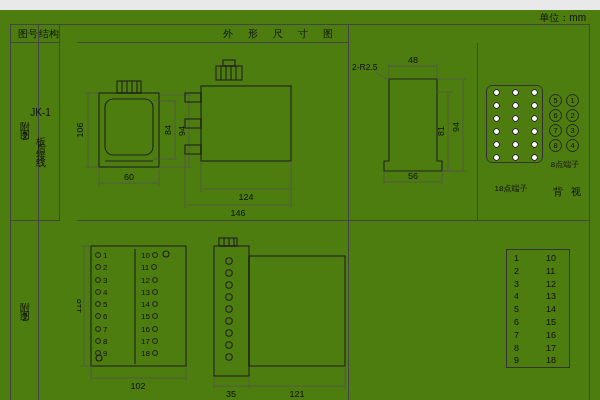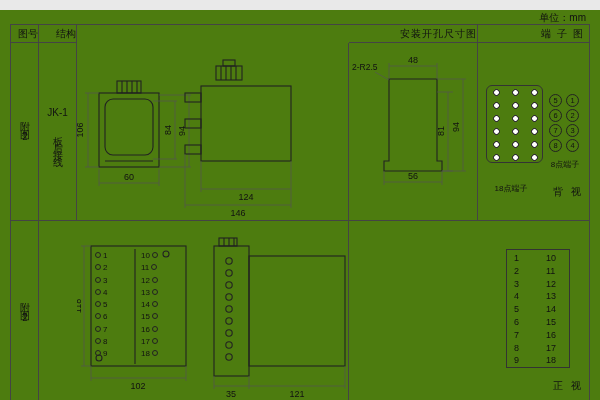--- a/index.html
+++ b/index.html
@@ -3,21 +3,21 @@
 <meta charset="utf-8">
 <style>
   *{margin:0;padding:0;box-sizing:border-box}
   html,body{background:#e9e9e9}
   .page{position:relative;width:600px;height:400px;background:#4d7c0f;color:#111;
         font-family:"Liberation Sans",sans-serif;overflow:hidden;margin:10px auto}
   .unit{position:absolute;top:1px;right:14px;font-size:10px}
   .tbl{position:absolute;left:10px;top:14px;width:580px;height:382px;border:1px solid #444}
   .cell{position:absolute;border-right:1px solid #444;border-bottom:1px solid #444;overflow:hidden}
   .r0{top:0;height:18px}.r1{top:18px;height:178px}.r2{top:196px;height:184px}
-  .c1{left:0;width:28px}.c2{left:28px;width:38px}.c3{left:66px;width:272px}
+  .c1{left:0;width:28px}.c2{left:11px;width:38px}.c3{left:66px;width:272px}
   .c4{left:338px;width:129px}.c5{left:467px;width:111px}
   .nbr{border-right:none}.nbb{border-bottom:none}
   .hc{display:flex;align-items:center;justify-content:flex-end;font-size:10px;white-space:nowrap}
   .vcell{display:flex;flex-direction:column;align-items:center;justify-content:center;gap:10px}
   .vtext{writing-mode:vertical-lr;text-orientation:upright;font-size:10px;letter-spacing:9px}
   .model{font-size:10px}
   svg{position:absolute;left:0;top:0}
   .sh{fill:none;stroke:#222;stroke-width:1.1}
   .dl{stroke:#555;stroke-width:0.7;fill:none}
   .cl{stroke:#555;stroke-width:0.7;stroke-dasharray:7 2 2 2;fill:none}
@@ -47,25 +47,22 @@
   <div class="unit">单位：mm</div>
 
   <div class="tbl">
 
     <div class="cell r0 c1 hc">
       <span>图号</span>
     </div>
     <div class="cell r0 c2 hc">
       <span>结构</span>
     </div>
-    <div class="cell r0 c4 hc" style="letter-spacing:1px">
-      <span>安装开孔尺寸图</span>
-    </div>
-    <div class="cell r0 c5 hc nbr" style="letter-spacing:6px;text-indent:6px">
-      <span>端子图</span>
+    <div class="cell r0 c3 hc" style="letter-spacing:15px;text-indent:15px">
+      <span>外形尺寸图</span>
     </div>
 
     <div class="cell r1 c1 vcell">
       <div class="vtext">附图2</div>
     </div>
     <div class="cell r1 c2 vcell">
       <span class="model">JK-1</span>
       <div class="vtext" style="letter-spacing:7px">板后接线</div>
     </div>
 
@@ -260,17 +257,16 @@
           <span class="tnum">10</span>
           <span class="tnum">11</span>
           <span class="tnum">12</span>
           <span class="tnum">13</span>
           <span class="tnum">14</span>
           <span class="tnum">15</span>
           <span class="tnum">16</span>
           <span class="tnum">17</span>
           <span class="tnum">18</span>
         </div>
-      <div class="ov viewlabel" style="left:0;top:158px;width:111px">正视</div>
     </div>
 
   </div>
 </div>
 
 </body></html>

